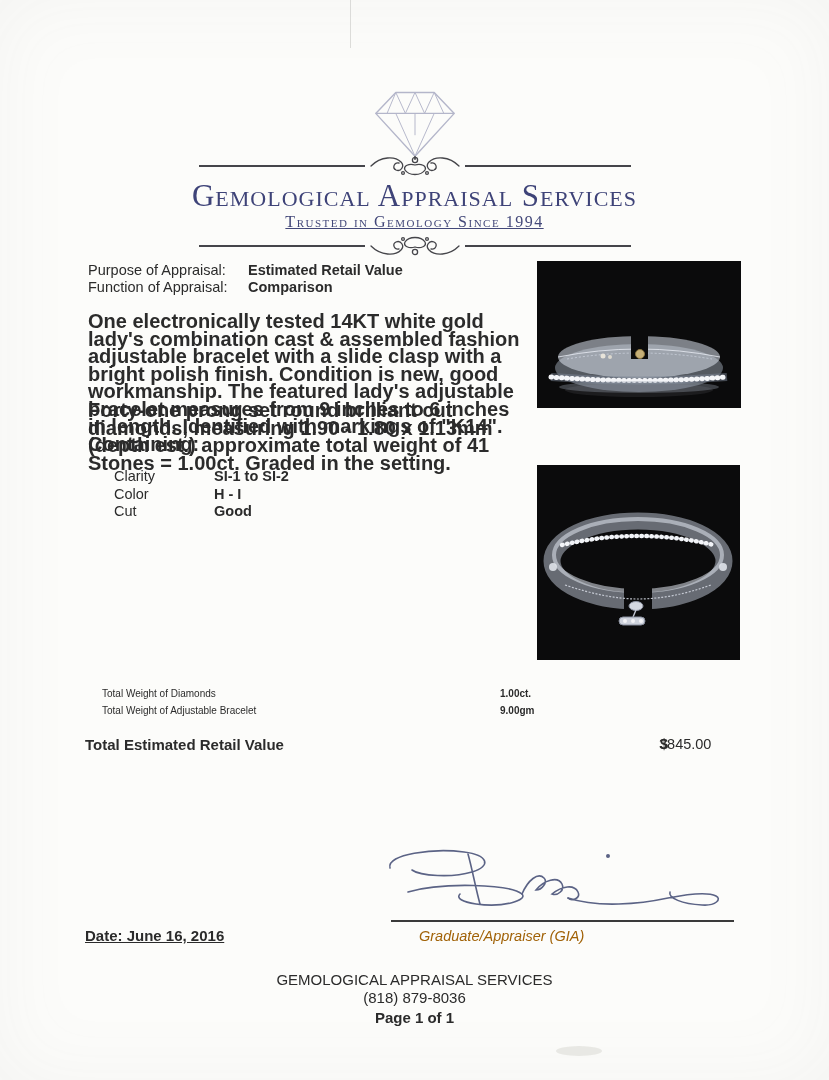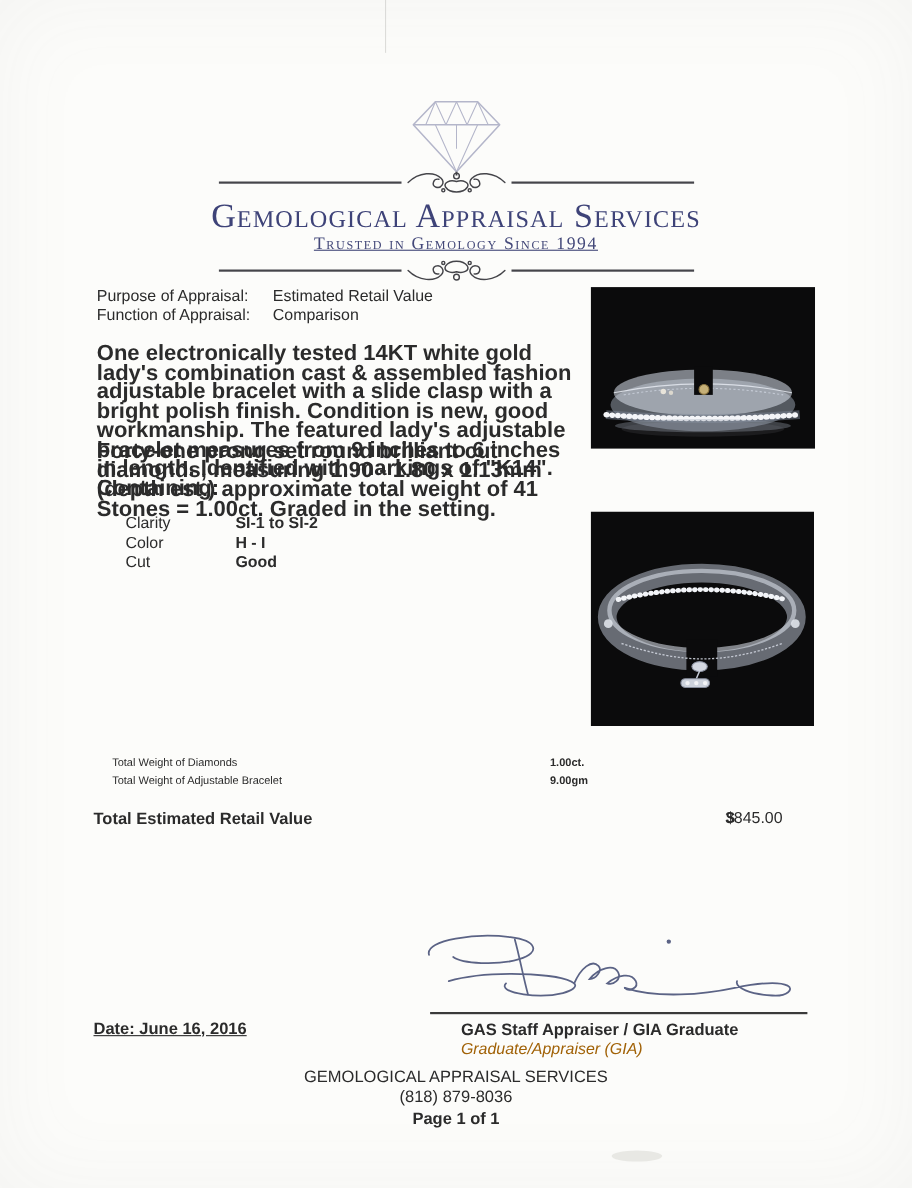--- a/index.html
+++ b/index.html
@@ -48,21 +48,21 @@
     font-variant: small-caps;
     font-size: 16px; letter-spacing: 1.5px;
     color: #434879;
     line-height: 1.1; margin: 2px 0 3px 0; text-decoration: underline;
   }
 
   
   .meta { position: absolute; left: 88px; top: 262px; font-size: 14.5px; line-height: 17px; }
   .meta-row { display: flex; }
   .meta-label { width: 160px; }
-  .meta-value { font-weight: normal; }
+  .meta-value { font-weight: bold; }
 
   .para { position: absolute; left: 88px; width: 438px; font-size: 20px; line-height: 17.5px; margin: 0; font-weight: bold; }
   .para-1 { top: 313px; }
   .para-2 { top: 402px; }
 
   .grading { position: absolute; left: 114px; top: 468px; font-size: 14.5px; line-height: 17.5px; }
   .grading-row { display: flex; }
   .grading-label { width: 100px; }
   .grading-value { font-weight: bold; }
 
@@ -223,21 +223,20 @@
     <path d="M18,22 C14,8 62,2 92,6 C116,9 120,20 100,26 C80,32 48,30 40,24"></path>
     <path d="M96,8 C100,22 104,44 108,58"></path>
     <path d="M36,46 C70,36 138,38 150,48 C156,54 132,62 104,58 C90,56 84,52 88,48"></path>
     <path d="M150,48 C156,34 166,26 172,32 C176,36 170,44 164,44 C172,34 186,30 190,38 C193,44 186,50 180,48 C190,40 202,38 206,46 C209,52 200,56 196,52"></path>
     <path d="M196,52 C226,62 268,58 296,52 C316,48 336,46 344,50 C350,53 344,60 330,59 C310,58 296,52 298,46"></path>
     <circle cx="236" cy="10" r="1.2" fill="#5b6385"></circle>
   </svg>
   <div class="signature-line"></div>
   <div class="date-line">Date: June 16, 2016</div>
   <div class="signer">
-    <div class="signer-title">GAS Staff Appraiser / GIA Graduate</div>
     <div class="signer-subtitle">Graduate/Appraiser (GIA)</div>
   </div>
 
   <div class="footer">
     <div>GEMOLOGICAL APPRAISAL SERVICES</div>
     <div>(818) 879-8036</div>
     <div class="page-num">Page 1 of 1</div>
   </div>
 
 </div>

